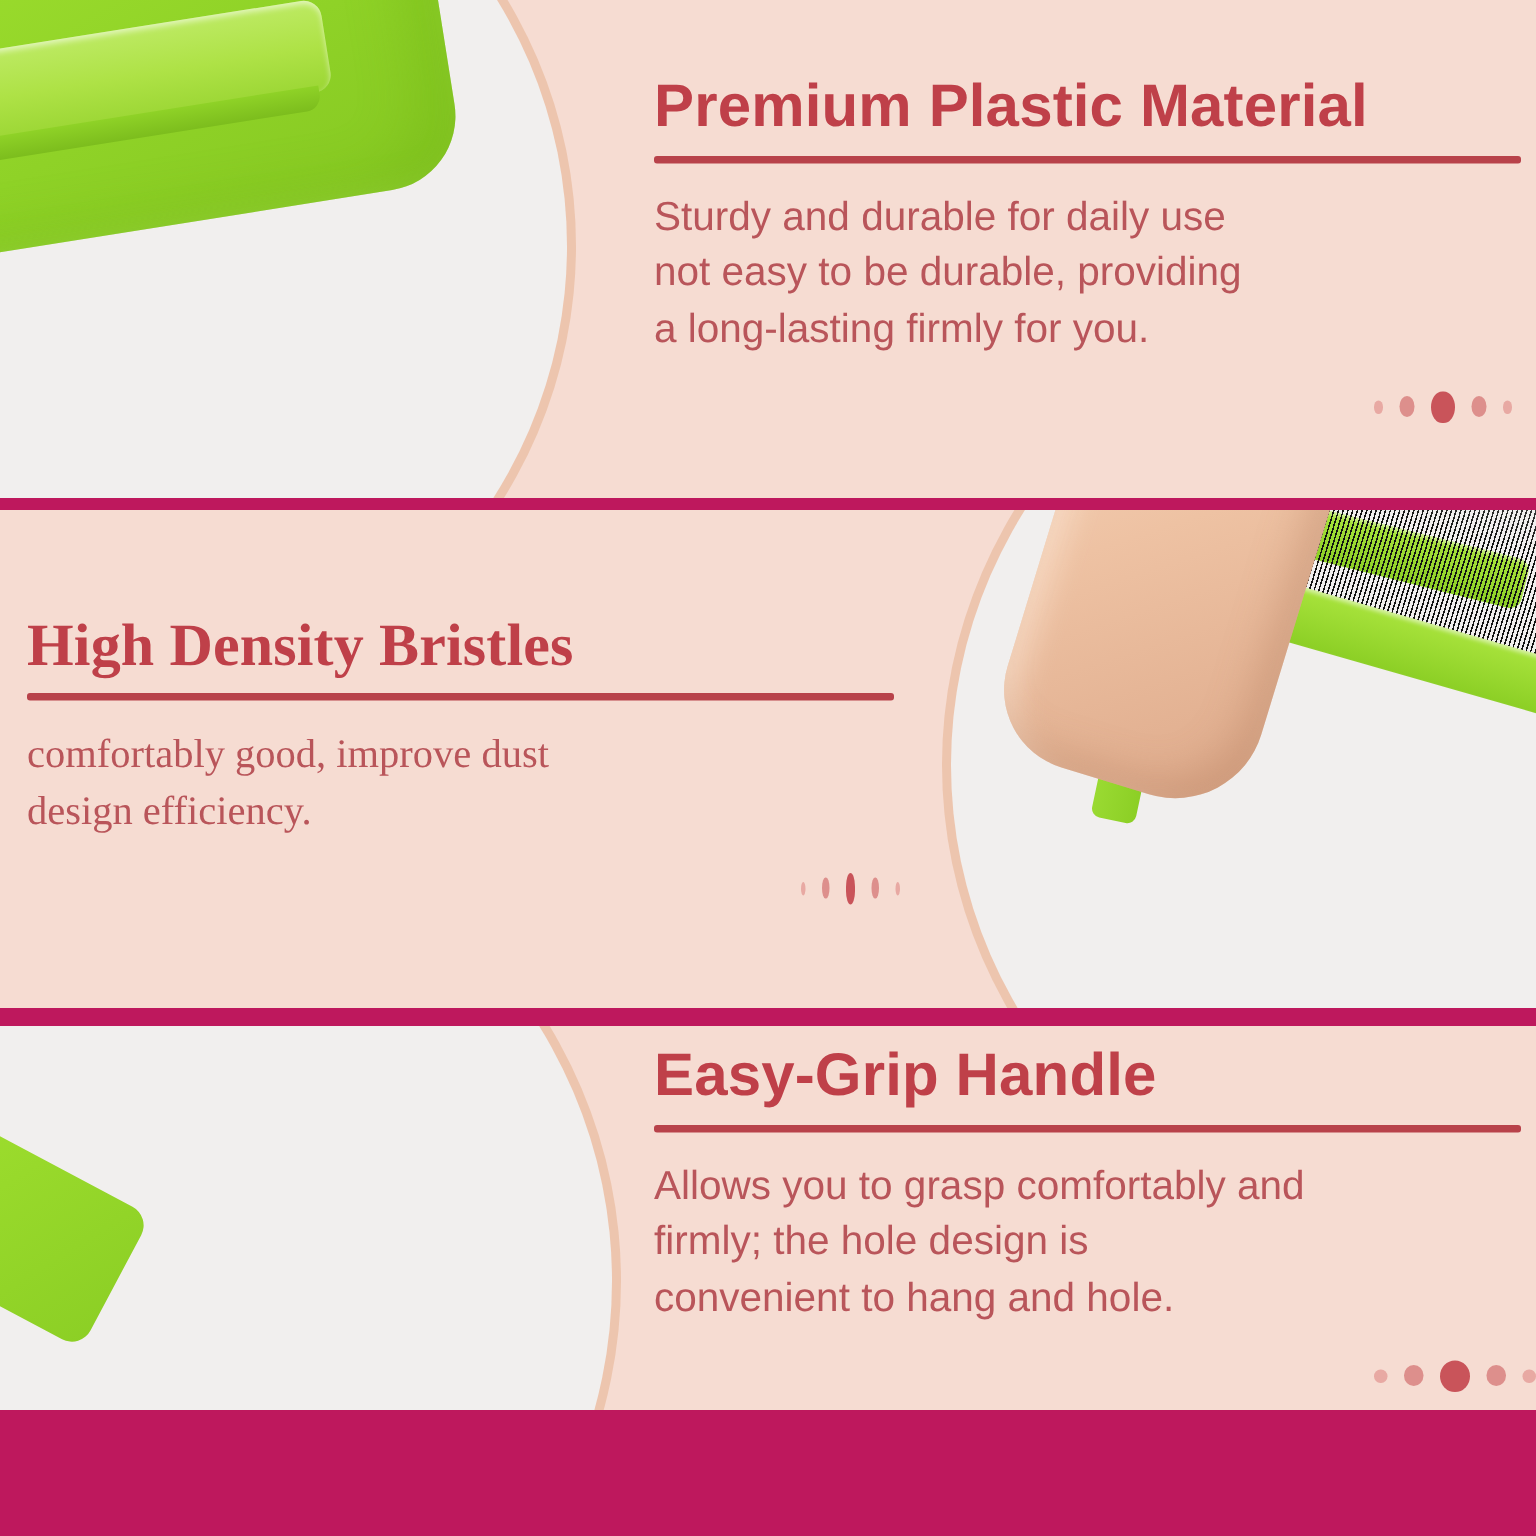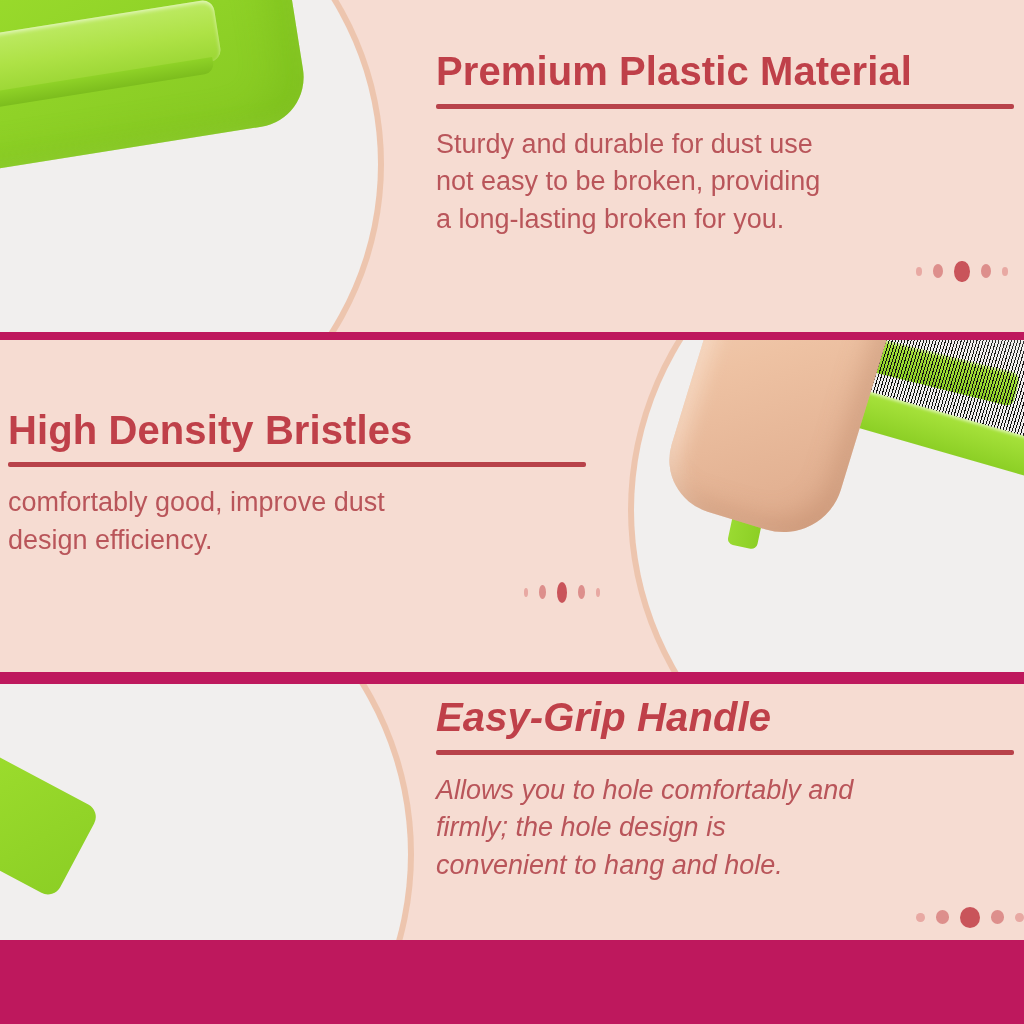--- a/index.html
+++ b/index.html
@@ -11,21 +11,21 @@
   }
   .sheet{position:relative;width:1024px;height:1024px;background:#be185d;}
 
   
   .panel{
     position:absolute;left:0;width:1024px;height:332px;
     background:#f6dcd2;overflow:hidden;
   }
   #panel-1{top:0;}
   #panel-2{top:340px;}
-  #panel-3{top:684px;height:256px;font-style:italic;}
+  #panel-3{top:684px;height:256px;}
 
   
   .photo{
     position:absolute;top:0;height:100%;
     overflow:hidden;
   }
   .photo.left{left:0;width:430px;}
   .photo.right{right:0;width:430px;}
 
   
@@ -138,21 +138,21 @@
   .dot.s1{width:9px;height:9px;background:#e8a9a3;}
   .dot.s2{width:14px;height:14px;background:#dd8f8c;}
   .dot.s3{width:21px;height:21px;background:#c9545a;}
 
   
   #text-1{padding-right:16px;}
   #text-1 .heading{padding-left:0;}
   #text-1 .rule{width:578px;}
   #text-1 .dots{margin-left:480px;}
 
-  #text-2{padding-left:8px;}
+  #text-2{padding-left:18px;font-family:Liberation Serif, serif;}
   #text-2 .rule{width:578px;}
   #text-2 .dots{margin-left:516px;}
 
   #text-3 .rule{width:578px;}
   #text-3 .dots{margin-left:480px;}
 </style>
 </head>
 <body>
 
 <div class="sheet">
@@ -166,23 +166,23 @@
 
           <div class="pan-lip"></div>
           <div class="pan-lip-edge"></div>
         </div>
       </div>
     </div>
 
     <div class="text right" id="text-1">
       <h2 class="heading">Premium Plastic Material</h2>
       <div class="rule"></div>
-      <p class="body-line">Sturdy and durable for dust use</p>
-      <p class="body-line">not easy to be broken, providing</p>
-      <p class="body-line">a long-lasting broken for you.</p>
+      <p class="body-line">Sturdy and durable for daily use</p>
+      <p class="body-line">not easy to be durable, providing</p>
+      <p class="body-line">a long-lasting firmly for you.</p>
       <div class="dots">
         <span class="dot s1"></span>
         <span class="dot s2"></span>
         <span class="dot s3"></span>
         <span class="dot s2"></span>
         <span class="dot s1"></span>
       </div>
     </div>
   </section>
 
@@ -225,21 +225,21 @@
 
           <div class="handle-tail"></div>
 
         </div>
       </div>
     </div>
 
     <div class="text right" id="text-3">
       <h2 class="heading">Easy-Grip Handle</h2>
       <div class="rule"></div>
-      <p class="body-line">Allows you to hole comfortably and</p>
+      <p class="body-line">Allows you to grasp comfortably and</p>
       <p class="body-line">firmly; the hole design is</p>
       <p class="body-line">convenient to hang and hole.</p>
       <div class="dots">
         <span class="dot s1"></span>
         <span class="dot s2"></span>
         <span class="dot s3"></span>
         <span class="dot s2"></span>
         <span class="dot s1"></span>
       </div>
     </div>

